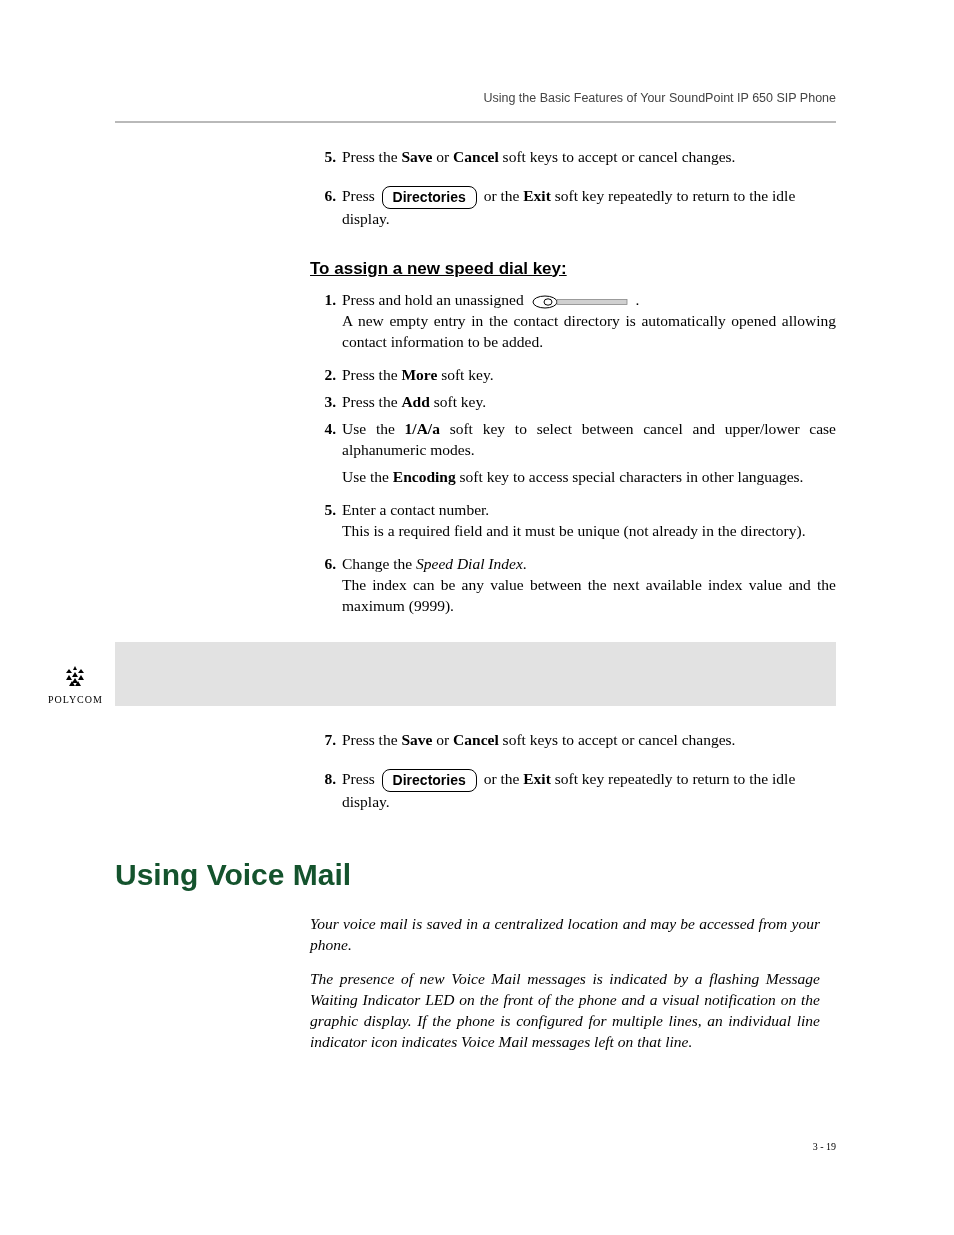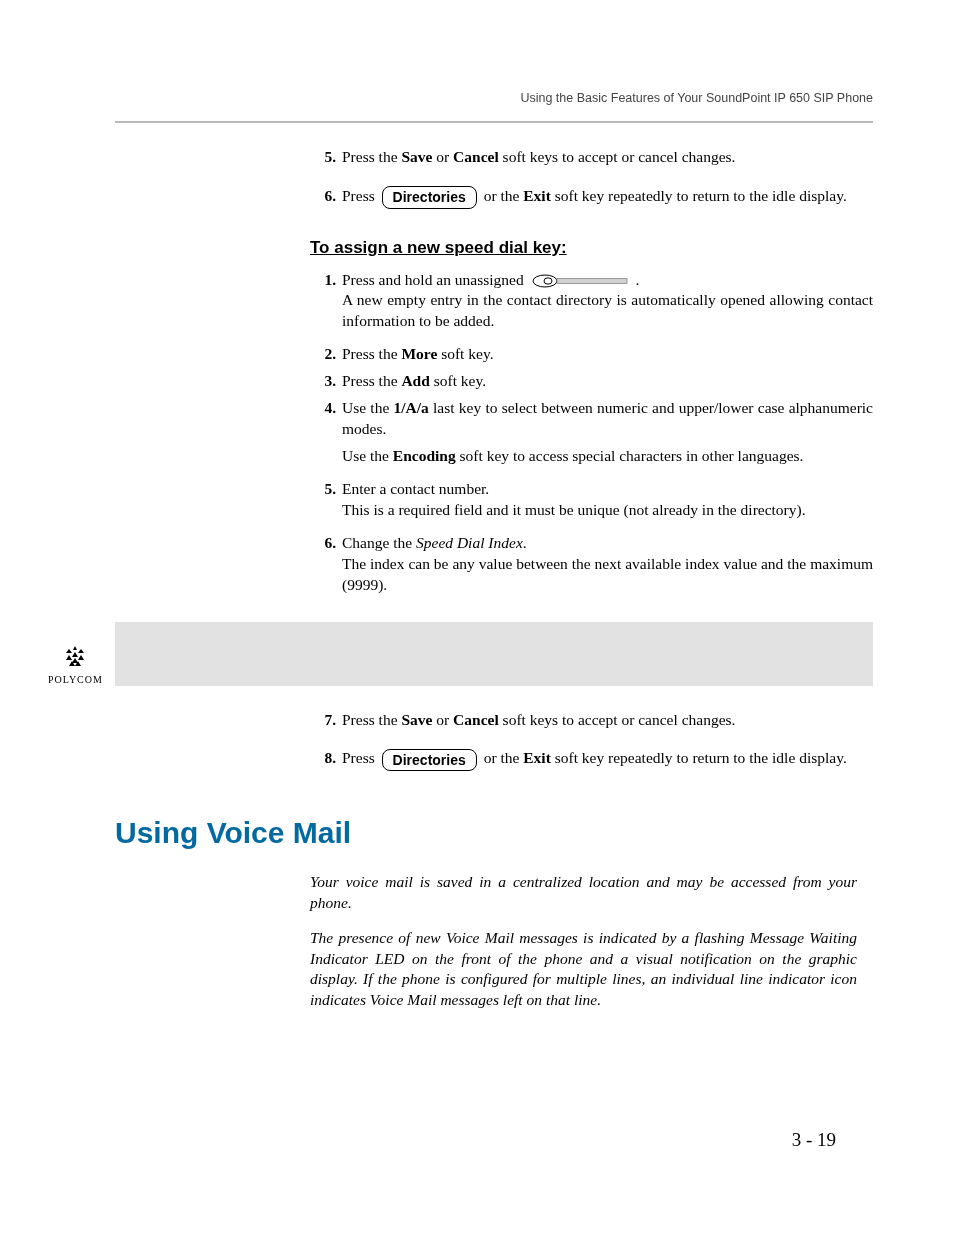--- a/index.html
+++ b/index.html
@@ -10,21 +10,21 @@
     font-family: "Palatino Linotype", "Book Antiqua", Palatino, Georgia, serif;
     color: #000000;
     font-size: 15.5px;
     line-height: 1.35;
   }
   .page {
     width: 954px;
     height: 1235px;
     position: relative;
     box-sizing: border-box;
-    padding: 90px 81px 0 115px;
+    padding: 90px 118px 0 115px;
   }
   .running-head {
     text-align: right;
     font-family: "Trebuchet MS", "Lucida Sans", sans-serif;
     font-size: 12.5px;
     color: #444;
     margin-bottom: 14px;
   }
   .rule {
     height: 2px;
@@ -108,33 +108,33 @@
     font-family: "Times New Roman", serif;
     font-size: 10px;
     letter-spacing: 1px;
     color: #000;
   }
   .note-logo svg { display: block; margin: 0 auto 3px auto; }
   .h1 {
     font-family: "Trebuchet MS", "Lucida Sans", Futura, sans-serif;
     font-weight: bold;
     font-size: 30px;
-    color: #0369a1;
+    color: #14532d;
     margin: 42px 0 18px 0;
   }
   .para {
     margin: 0 16px 14px 0;
     text-align: justify;
     font-style: italic;
   }
   .footer-pn {
     position: absolute;
     right: 118px;
     bottom: 82px;
-    font-size: 19px;
+    font-size: 10px;
   }
 </style>
 </head>
 <body>
 
 <div class="page">
 
   <div class="running-head">Using the Basic Features of Your SoundPoint IP 650 SIP Phone</div>
   <div class="rule"></div>
 
@@ -179,21 +179,21 @@
       </li>
       <li>
         <span class="num">3.</span>
         <span class="body">
           <span>Press the </span><b>Add</b><span> soft key.</span>
         </span>
       </li>
       <li>
         <span class="num">4.</span>
         <span class="body">
-          <div class="follow"><span>Use the </span><b>1/A/a</b><span> last key to select between numeric and upper/lower case alphanumeric modes.</span></div>
+          <div class="follow"><span>Use the </span><b>1/A/a</b><span> soft key to select between cancel and upper/lower case alphanumeric modes.</span></div>
           <div class="follow"><span>Use the </span><b>Encoding</b><span> soft key to access special characters in other languages.</span></div>
         </span>
       </li>
       <li>
         <span class="num">5.</span>
         <span class="body">
           <span>Enter a contact number.</span>
           <div class="follow">This is a required field and it must be unique (not already in the directory).</div>
         </span>
       </li>

